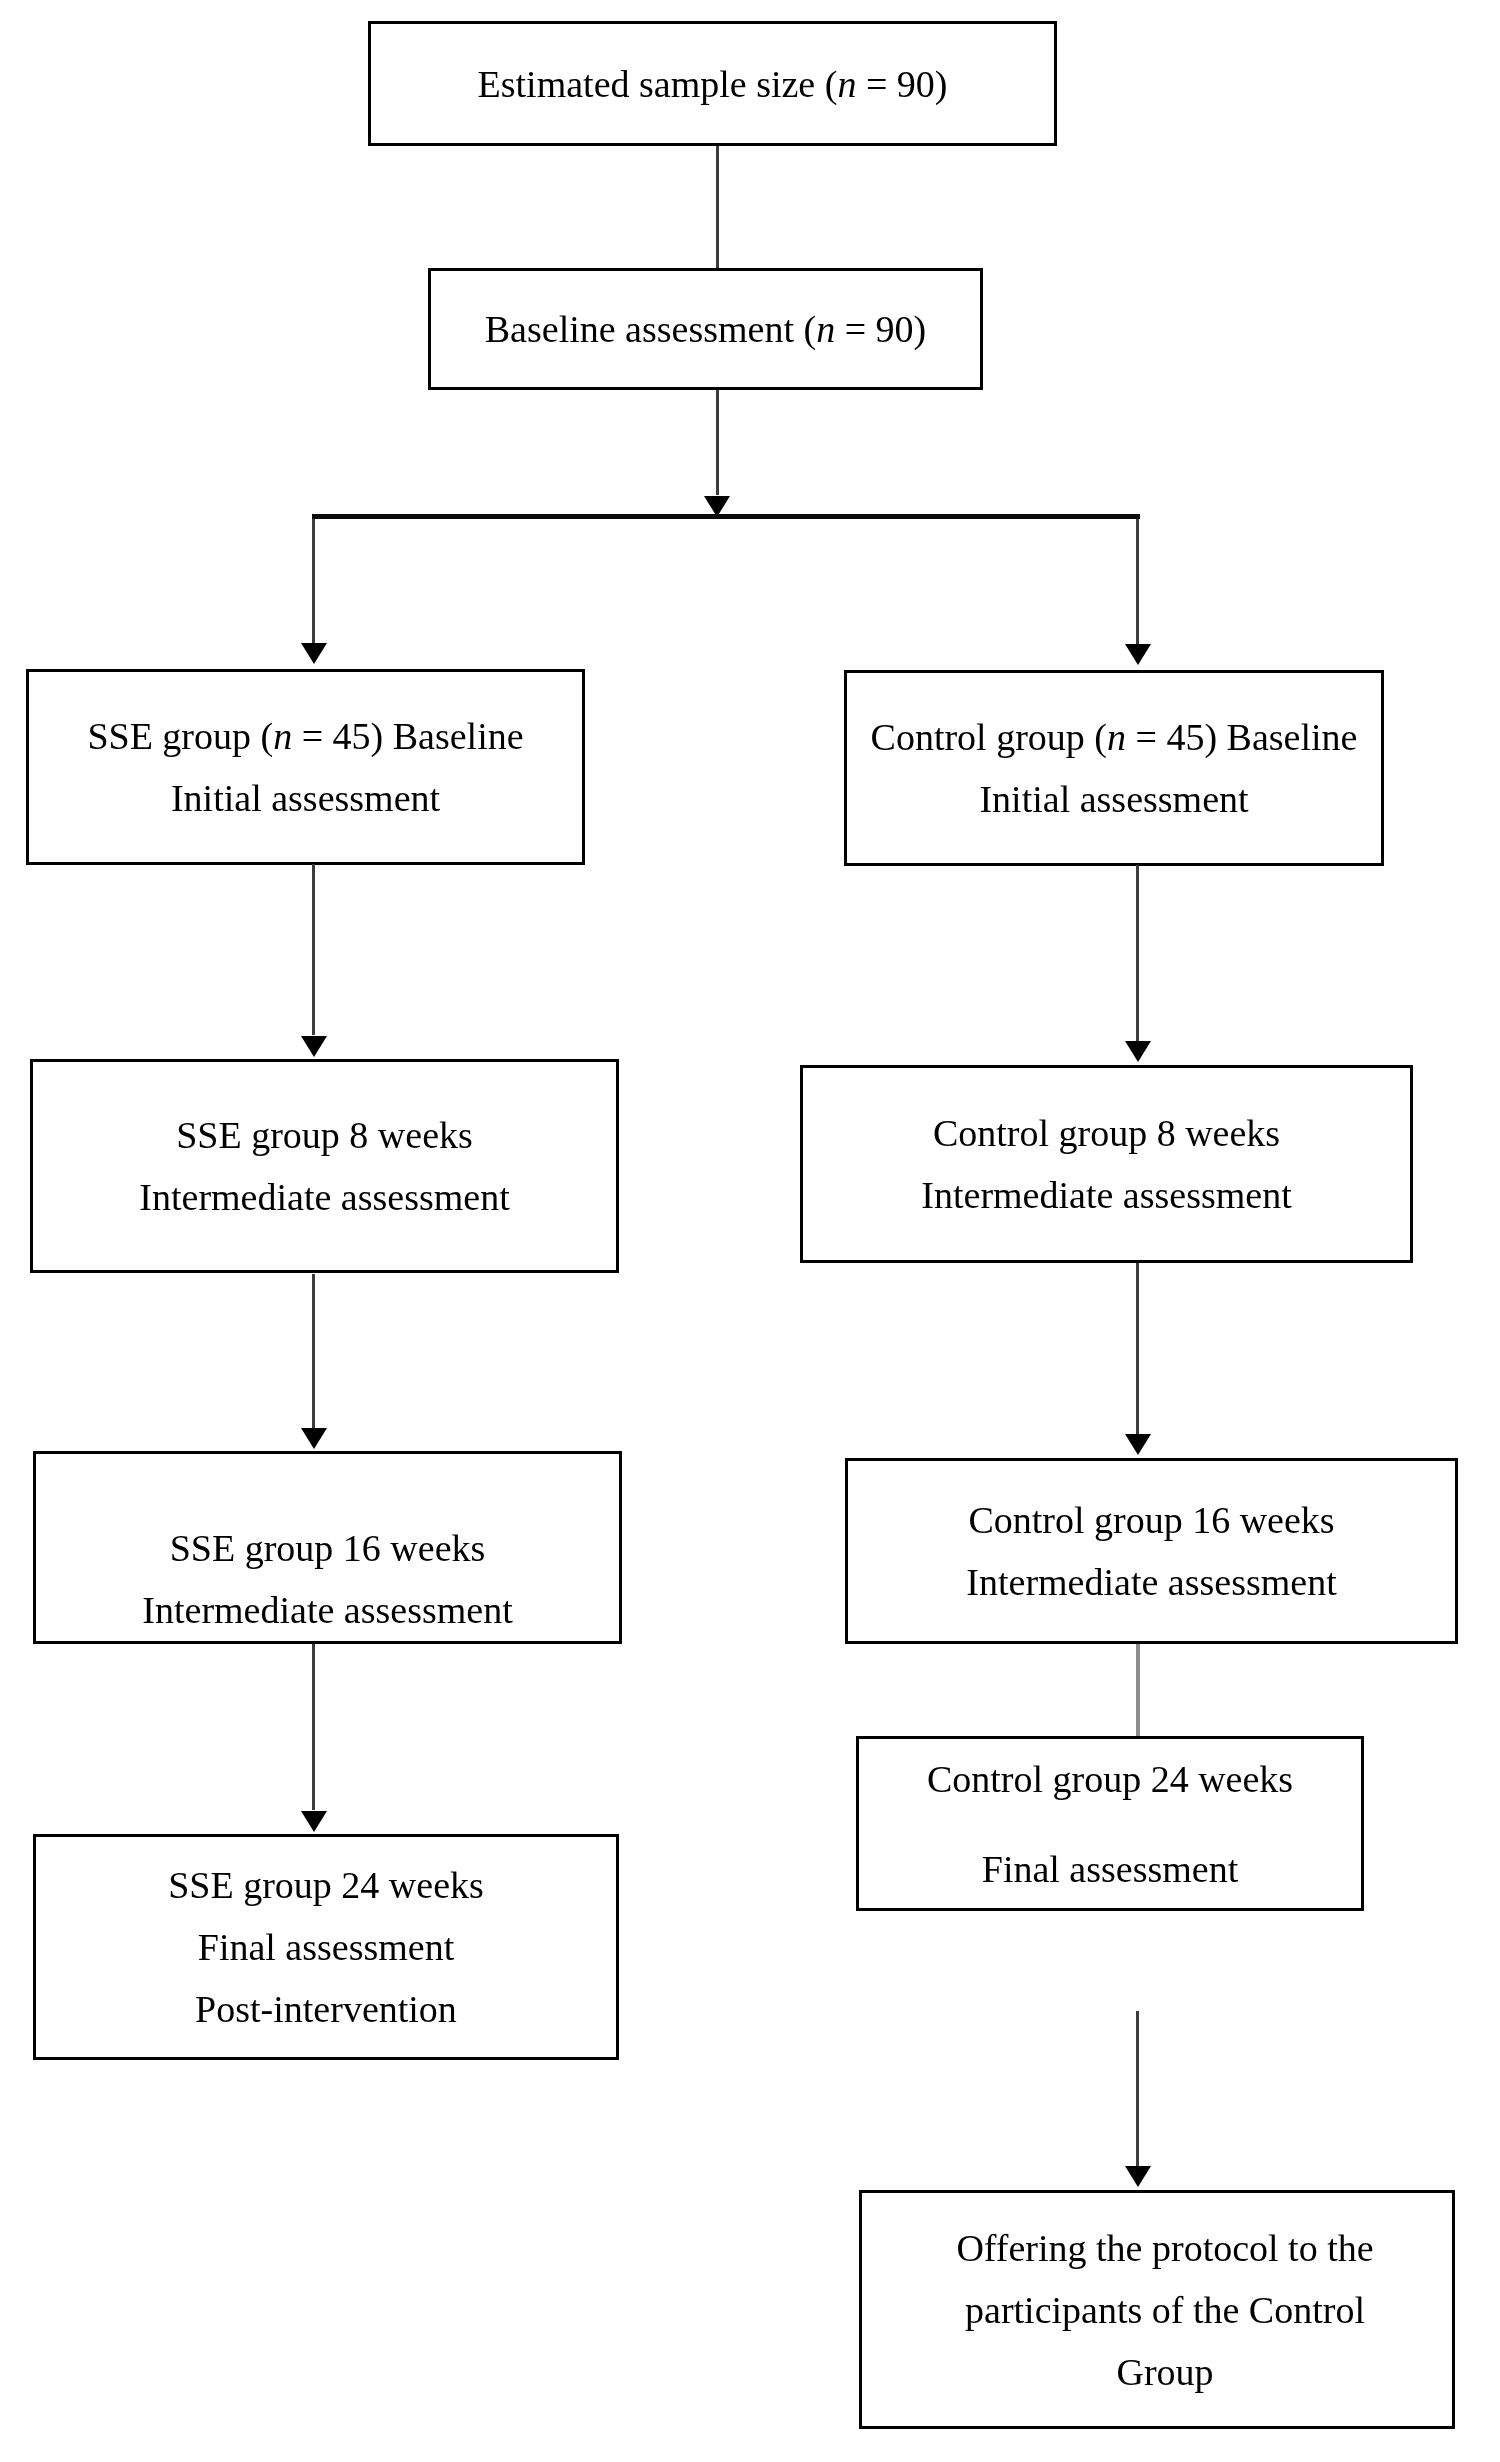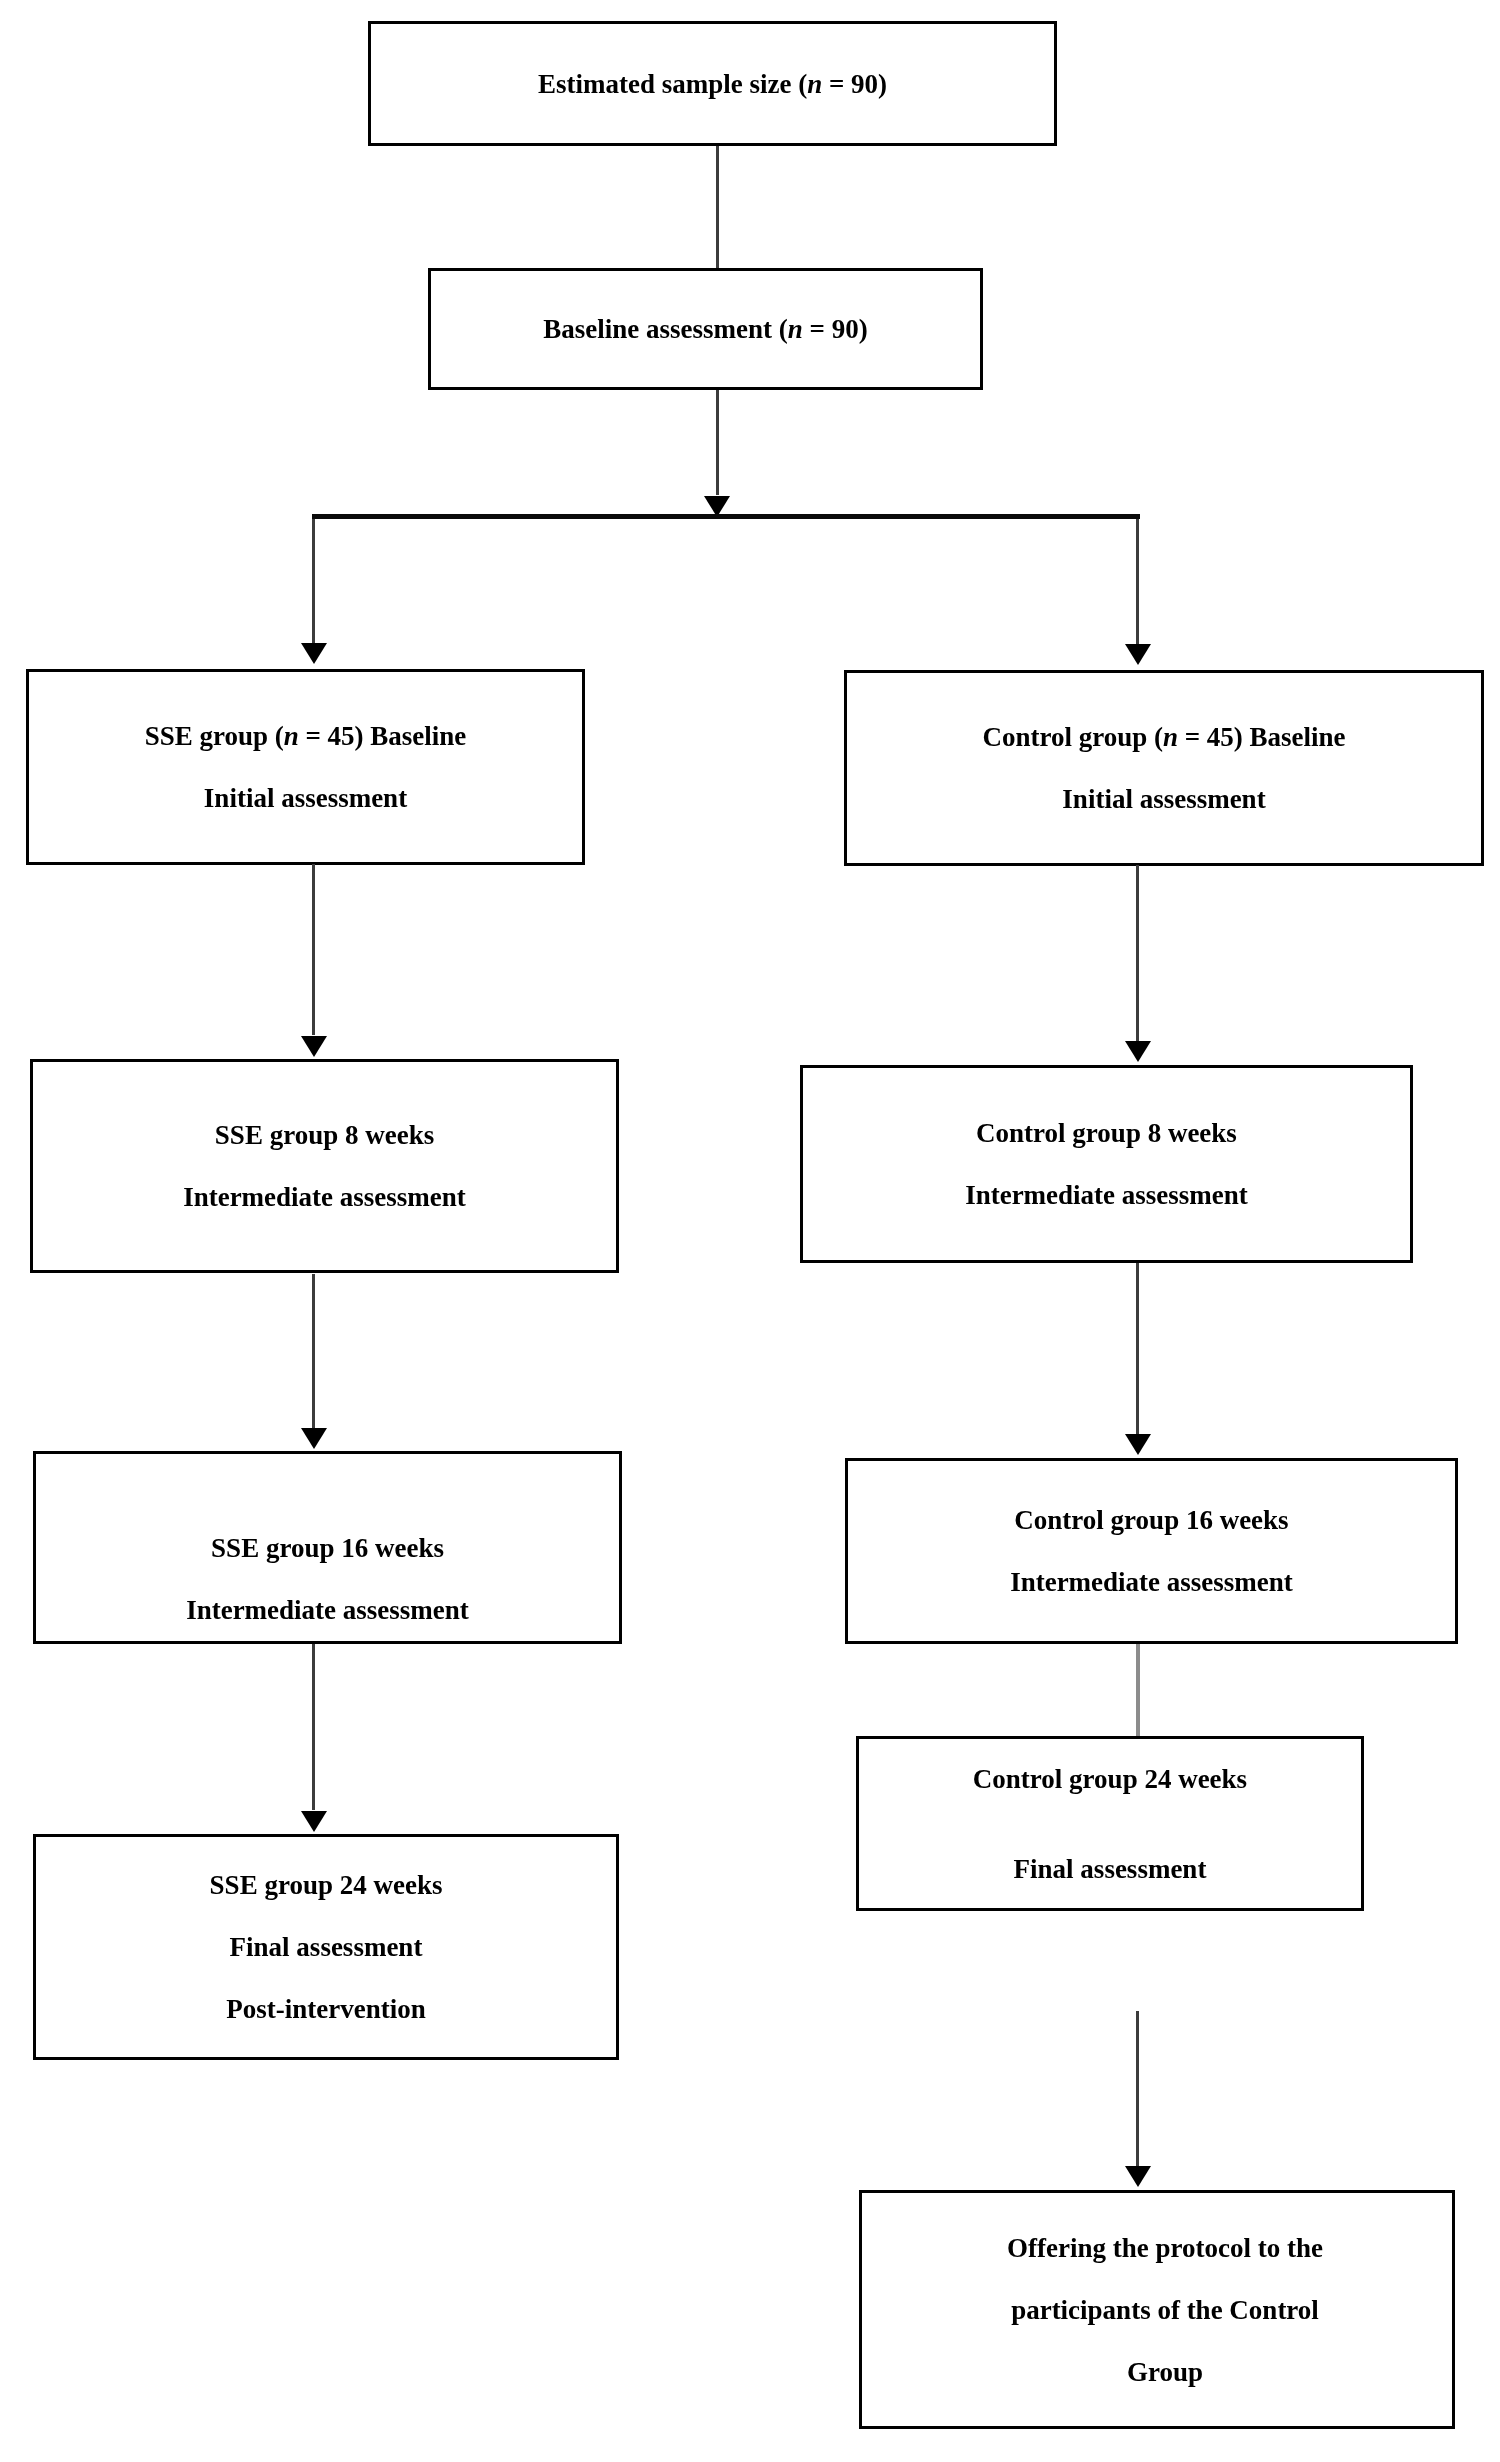--- a/index.html
+++ b/index.html
@@ -15,23 +15,22 @@
   .box {
     position: absolute;
     box-sizing: border-box;
     border: 3.8px solid #000000;
     background: #ffffff;
     display: flex;
     flex-direction: column;
     align-items: center;
     justify-content: center;
     text-align: center;
-    font-size: 27px;
+    font-size: 38px;
     line-height: 62px;
-    font-weight: bold;
   }
   .line { white-space: nowrap; }
   .it { font-style: italic; }
   .vline {
     position: absolute;
     width: 2.8px;
     background: #3c3c3c;
   }
   .hline {
     position: absolute;
@@ -70,21 +69,21 @@
   <div class="hline" style="left:312px; top:514px; width:828px;"></div>
   <div class="vline" style="left:312px; top:519px; height:124px;"></div>
   <div class="ahead" style="left:301px; top:643px;"></div>
   <div class="vline" style="left:1136px; top:519px; height:125px;"></div>
   <div class="ahead" style="left:1125px; top:644px;"></div>
 
   <div class="box" style="left:26px; top:669px; width:559px; height:196px;">
     <div class="line"><span>SSE group (</span><span class="it">n</span><span> = 45) Baseline</span></div>
     <div class="line">Initial assessment</div>
   </div>
-  <div class="box" style="left:844px; top:670px; width:640px; height:196px;">
+  <div class="box" style="left:844px; top:670px; width:540px; height:196px;">
     <div class="line"><span>Control group (</span><span class="it">n</span><span> = 45) Baseline</span></div>
     <div class="line">Initial assessment</div>
   </div>
 
   <div class="vline" style="left:312px; top:864px; height:171px;"></div>
   <div class="ahead" style="left:301px; top:1036px;"></div>
   <div class="vline" style="left:1136px; top:865px; height:176px;"></div>
   <div class="ahead" style="left:1125px; top:1041px;"></div>
 
   <div class="box" style="left:30px; top:1059px; width:589px; height:214px;">

